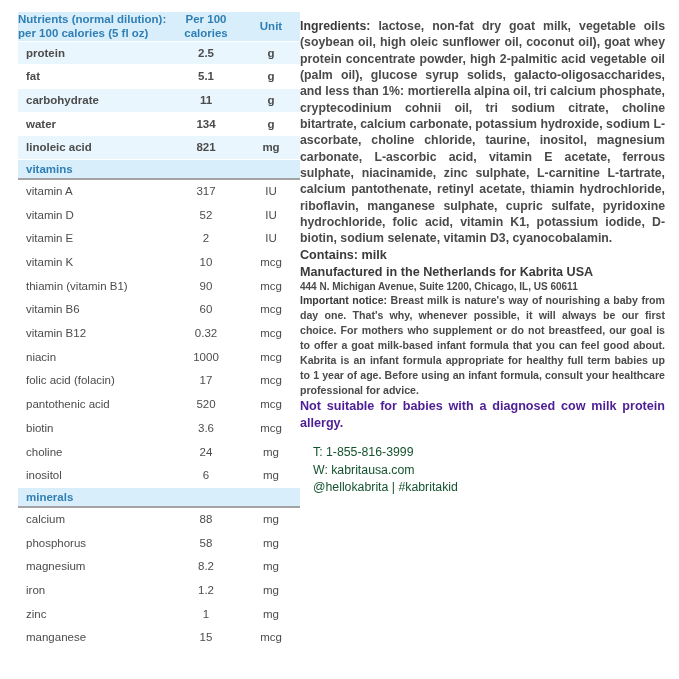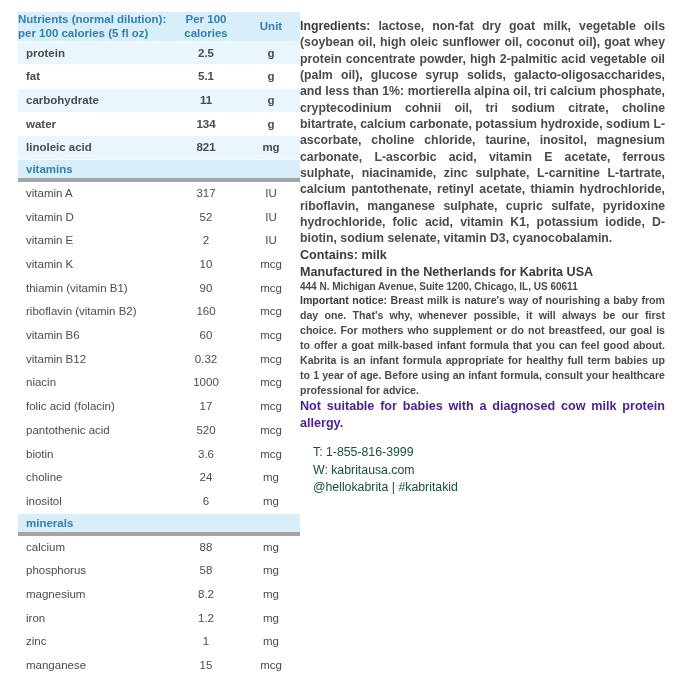--- a/index.html
+++ b/index.html
@@ -60,21 +60,21 @@
   tr.row td.unit { text-align: center; width: 42px; }
 
   tr.shade td { background: #eaf6fd; }
   tr.plain td { background: #ffffff; }
 
   tr.section td {
     background: #d9eefb;
     color: #2f7fb5;
     font-weight: bold;
     padding: 3px 8px;
-    border-bottom: 4px solid #a3a3a3;
+    border-bottom: 2px solid #a3a3a3;
     font-size: 11.5px;
   }
   tr.bold-row td { font-weight: bold; }
 
   
   .right-col {
     flex: 1 1 auto;
     padding-top: 6px;
     font-size: 12.3px;
     line-height: 1.33;
@@ -188,25 +188,20 @@
             <td class="name">vitamin K</td>
             <td class="val">10</td>
             <td class="unit">mcg</td>
           </tr>
           <tr class="row plain">
             <td class="name">thiamin (vitamin B1)</td>
             <td class="val">90</td>
             <td class="unit">mcg</td>
           </tr>
           <tr class="row plain">
-            <td class="name">riboflavin (vitamin B2)</td>
-            <td class="val">160</td>
-            <td class="unit">mcg</td>
-          </tr>
-          <tr class="row plain">
             <td class="name">vitamin B6</td>
             <td class="val">60</td>
             <td class="unit">mcg</td>
           </tr>
           <tr class="row plain">
             <td class="name">vitamin B12</td>
             <td class="val">0.32</td>
             <td class="unit">mcg</td>
           </tr>
           <tr class="row plain">

